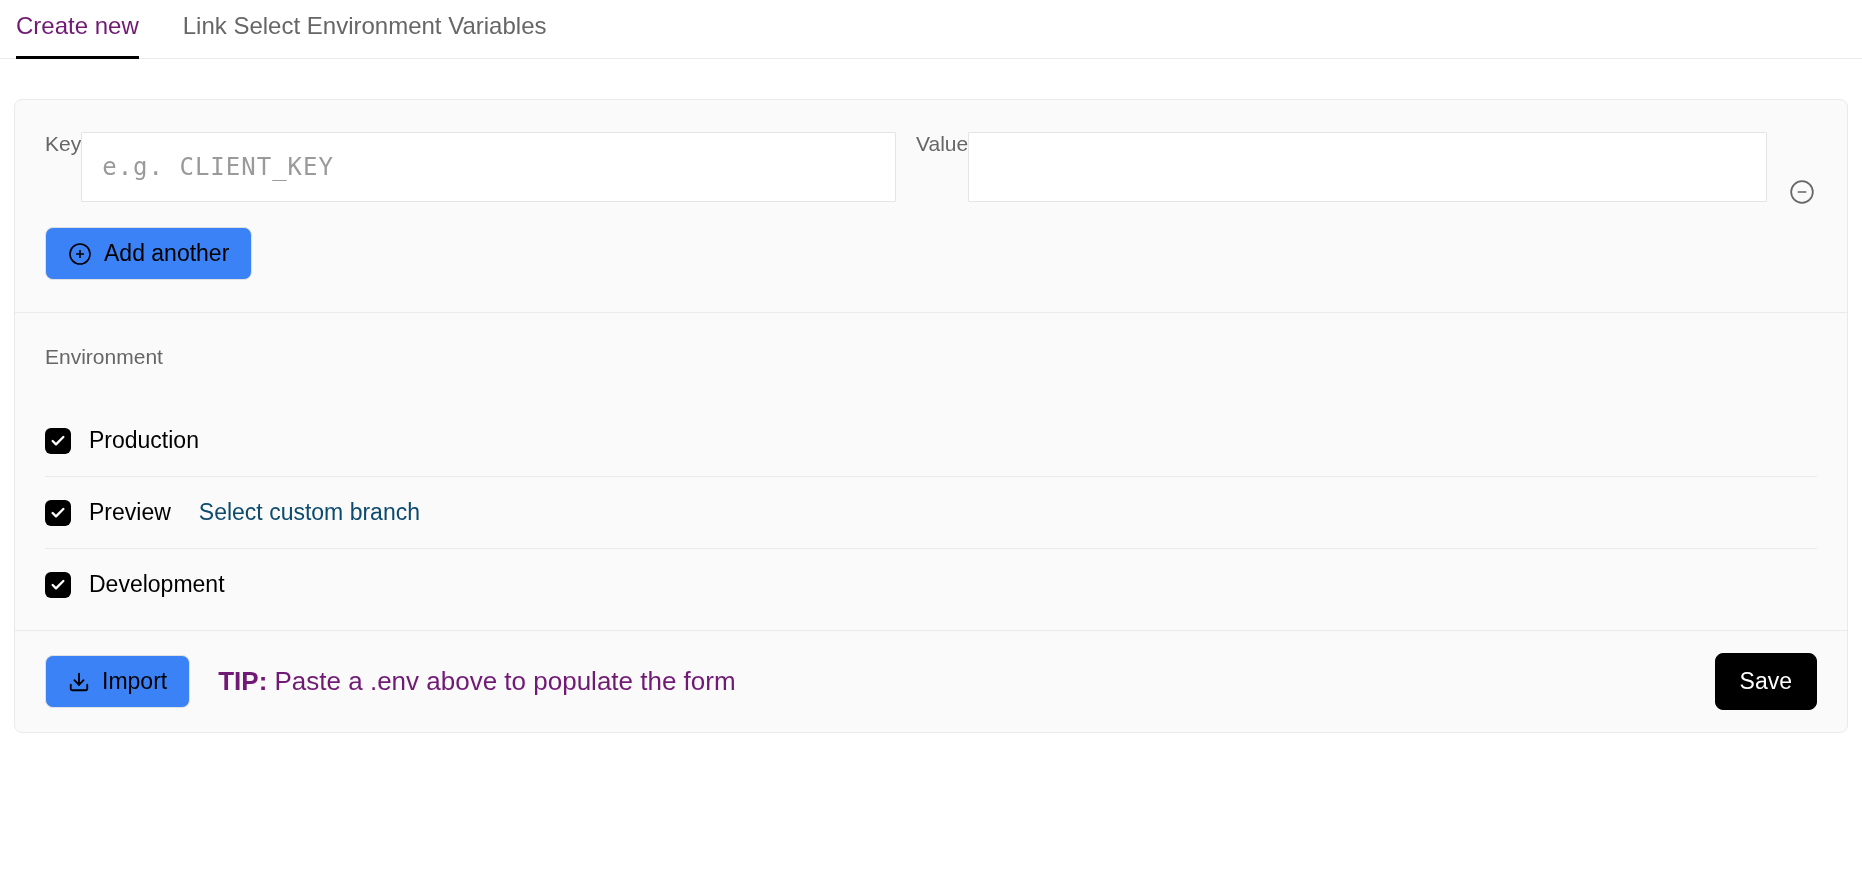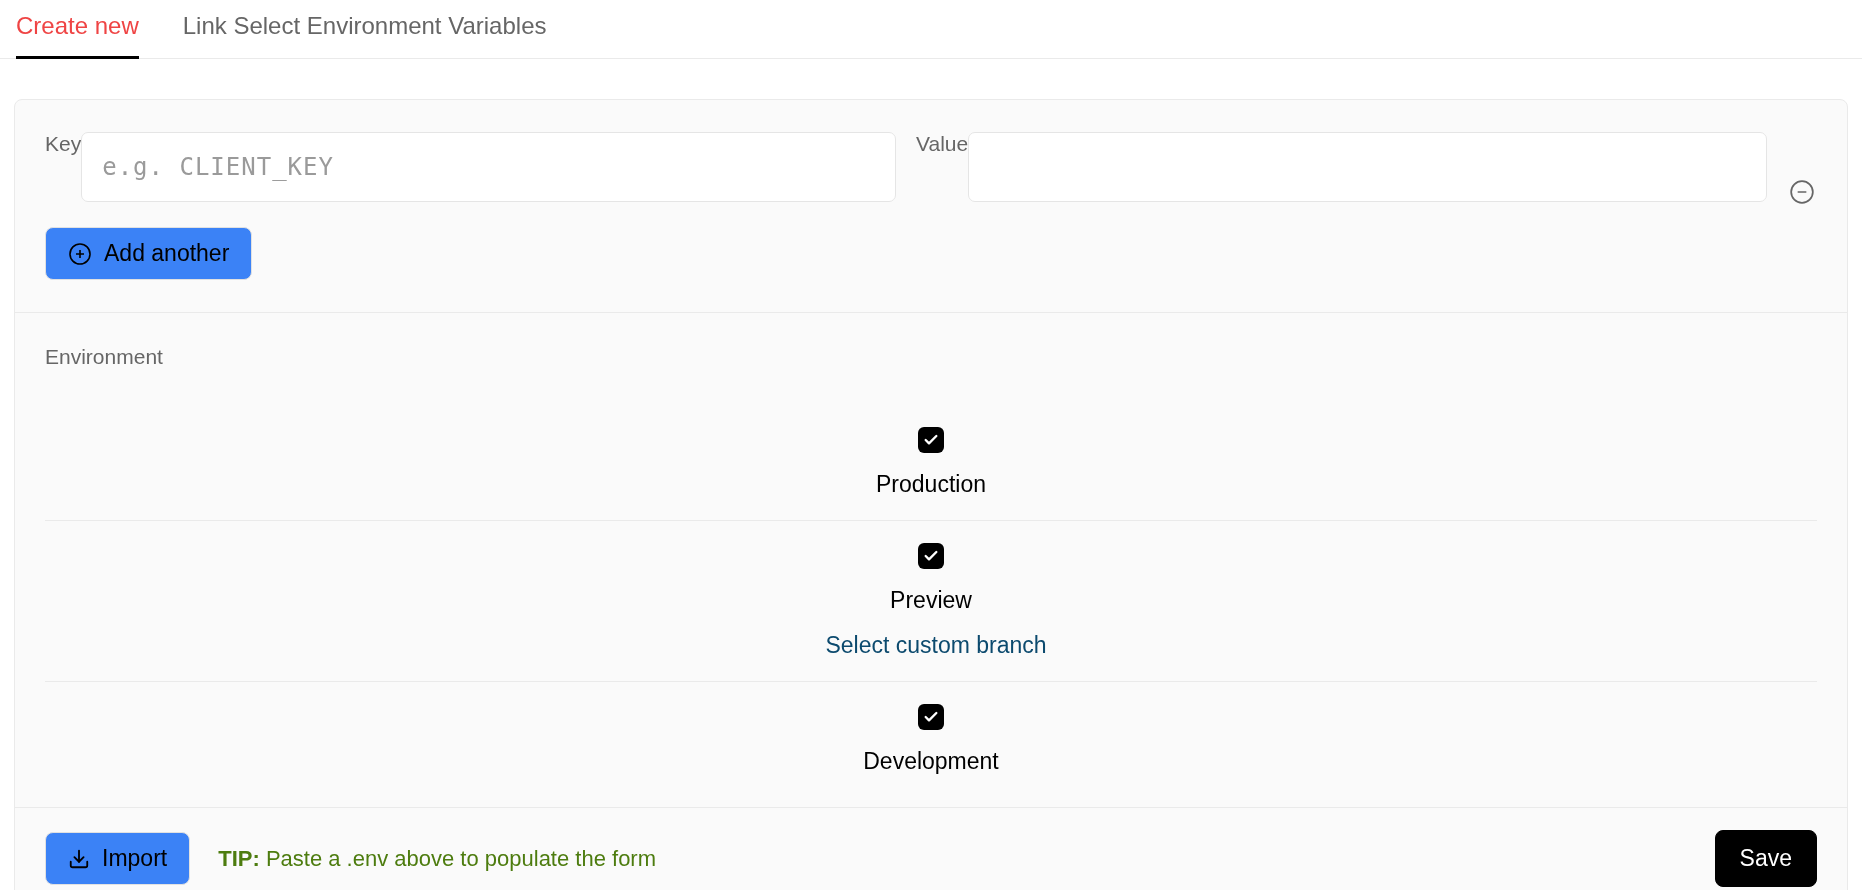--- a/index.html
+++ b/index.html
@@ -19,21 +19,21 @@
   }
   .tab {
     padding: 12px 0 16px 0;
     cursor: pointer;
     font-size: 24px;
     color: #666;
     border-bottom: 3px solid transparent;
     margin-bottom: -1px;
   }
   .tab.active {
-    color: #ef4444;
+    color: #701a75;
     font-weight: 500;
     border-bottom-color: #000;
   }
   .card {
     margin: 40px 14px 0 14px;
     border: 1px solid #eaeaea;
     border-radius: 8px;
     background: #fafafa;
     overflow: hidden;
   }
@@ -55,21 +55,21 @@
   }
   .label {
     color: #666;
     font-size: 21px;
     margin-bottom: 24px;
   }
   .input {
     width: 100%;
     height: 70px;
     border: 1px solid #e5e5e5;
-    border-radius: 7px;
+    border-radius: 1px;
     background: #fff;
     padding: 0 20px;
     font-size: 24px;
     font-family: ui-monospace, SFMono-Regular, Menlo, monospace;
     color: #000;
     outline: none;
   }
   .input::placeholder {
     color: #9a9a9a;
     letter-spacing: 1px;
@@ -114,21 +114,20 @@
     font-size: 21px;
     margin-bottom: 36px;
   }
   .env-item {
     display: flex;
     align-items: center;
     gap: 18px;
     padding: 22px 0;
     border-bottom: 1px solid #eaeaea;
     font-size: 23px;
-    flex-direction: column;
   }
   .env-item:first-of-type {
     padding-top: 0;
   }
   .env-item:last-of-type {
     border-bottom: none;
     padding-bottom: 0;
   }
   .checkbox {
     width: 26px;
@@ -148,22 +147,22 @@
     margin-left: 10px;
   }
   .footer {
     display: flex;
     align-items: center;
     padding: 22px 30px;
     gap: 28px;
     justify-content: center;
   }
   .tip {
-    color: #4d7c0f;
-    font-size: 22px;
+    color: #701a75;
+    font-size: 26px;
   }
   .tip-label {
     font-weight: 600;
   }
   .spacer { flex: 1; }
 </style>
 </head>
 <body>
 
 <div class="tabs">

